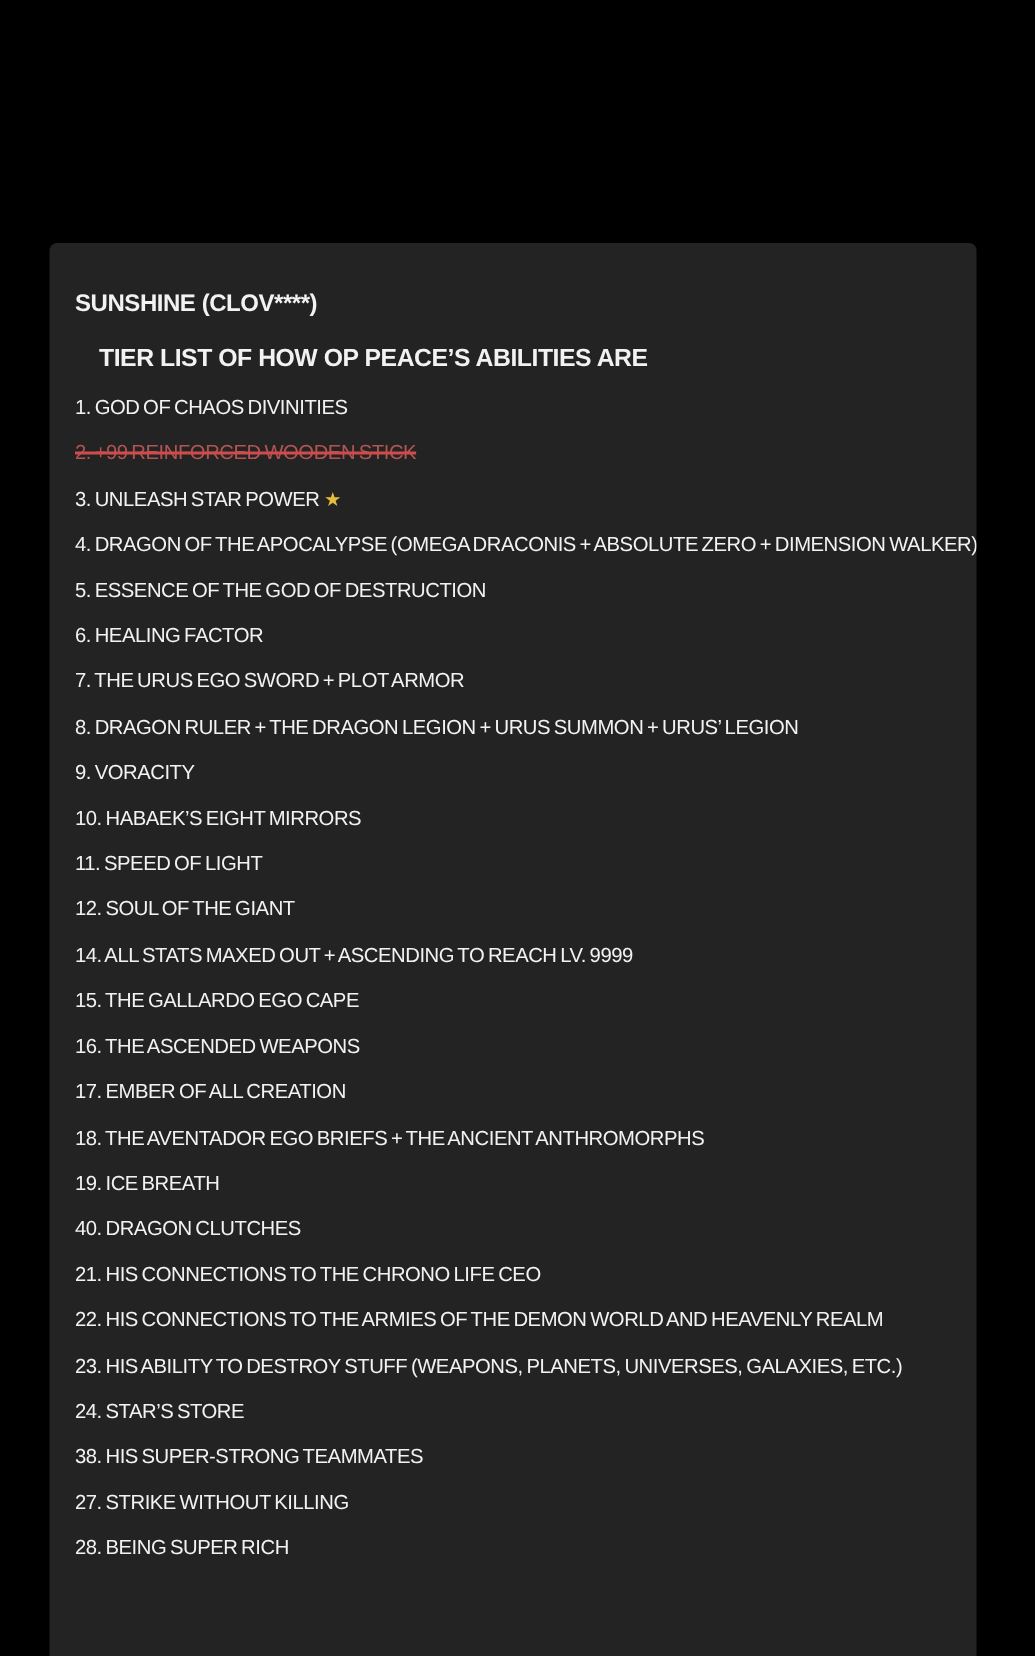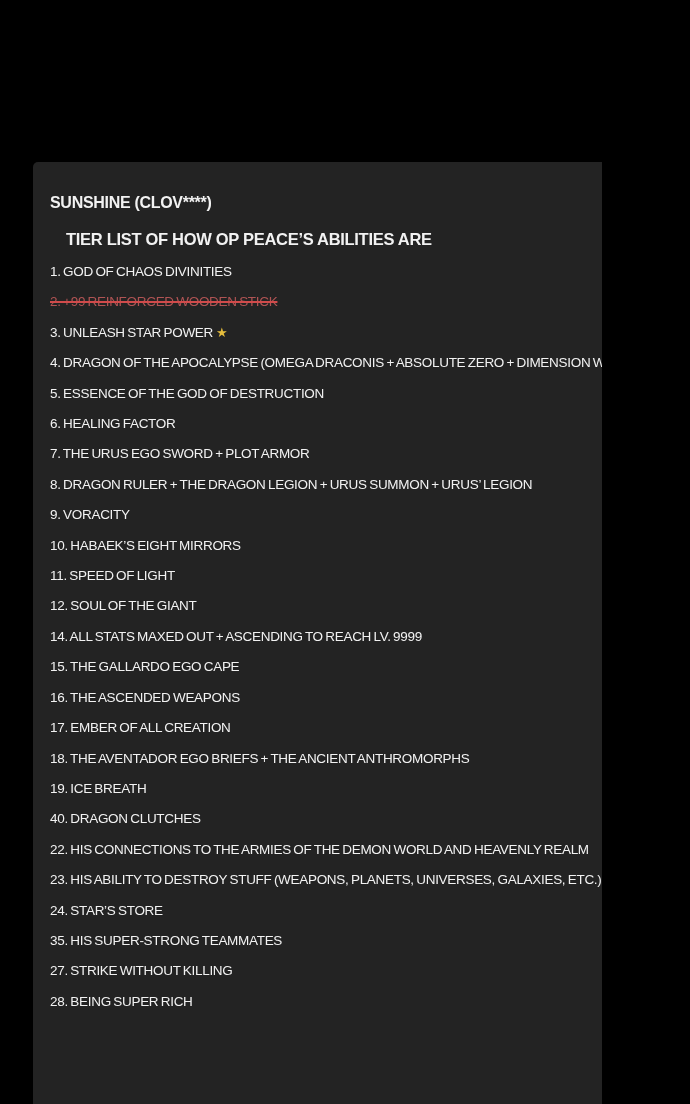--- a/index.html
+++ b/index.html
@@ -15,21 +15,21 @@
     margin: 0;
     padding: 0;
     width: 690px;
     height: 1104px;
     background: var(--page-bg);
     overflow: hidden;
     font-family: "Liberation Sans", "DejaVu Sans", sans-serif;
   }
   .page {
     position: relative;
-    width: 602px;
+    width: 690px;
     height: 1104px;
     background: var(--page-bg);
     overflow: hidden;
   }
   .panel {
     position: absolute;
     left: 33px;
     top: 162px;
     width: 618px;
     height: 942px;
@@ -146,30 +146,33 @@
         <div class="item">
     <span class="item-label">18. THE AVENTADOR EGO BRIEFS + THE ANCIENT ANTHROMORPHS</span>
   </div>
         <div class="item">
     <span class="item-label">19. ICE BREATH</span>
   </div>
         <div class="item">
     <span class="item-label">40. DRAGON CLUTCHES</span>
   </div>
         <div class="item">
+    <span class="item-label">21. HIS CONNECTIONS TO THE CHRONO LIFE CEO</span>
+  </div>
+        <div class="item">
     <span class="item-label">22. HIS CONNECTIONS TO THE ARMIES OF THE DEMON WORLD AND HEAVENLY REALM</span>
   </div>
         <div class="item">
     <span class="item-label">23. HIS ABILITY TO DESTROY STUFF (WEAPONS, PLANETS, UNIVERSES, GALAXIES, ETC.)</span>
   </div>
         <div class="item">
     <span class="item-label">24. STAR’S STORE</span>
   </div>
         <div class="item">
-    <span class="item-label">35. HIS SUPER-STRONG TEAMMATES</span>
+    <span class="item-label">38. HIS SUPER-STRONG TEAMMATES</span>
   </div>
         <div class="item">
     <span class="item-label">27. STRIKE WITHOUT KILLING</span>
   </div>
         <div class="item">
     <span class="item-label">28. BEING SUPER RICH</span>
   </div>
       </div>
   </div>
 </div>

